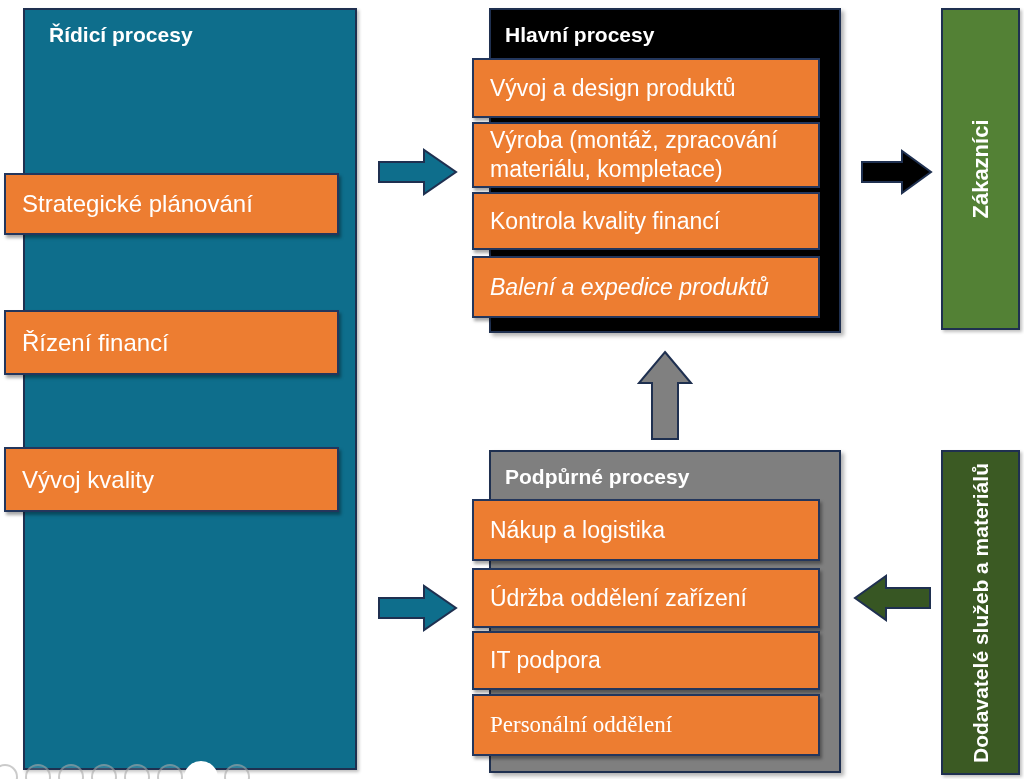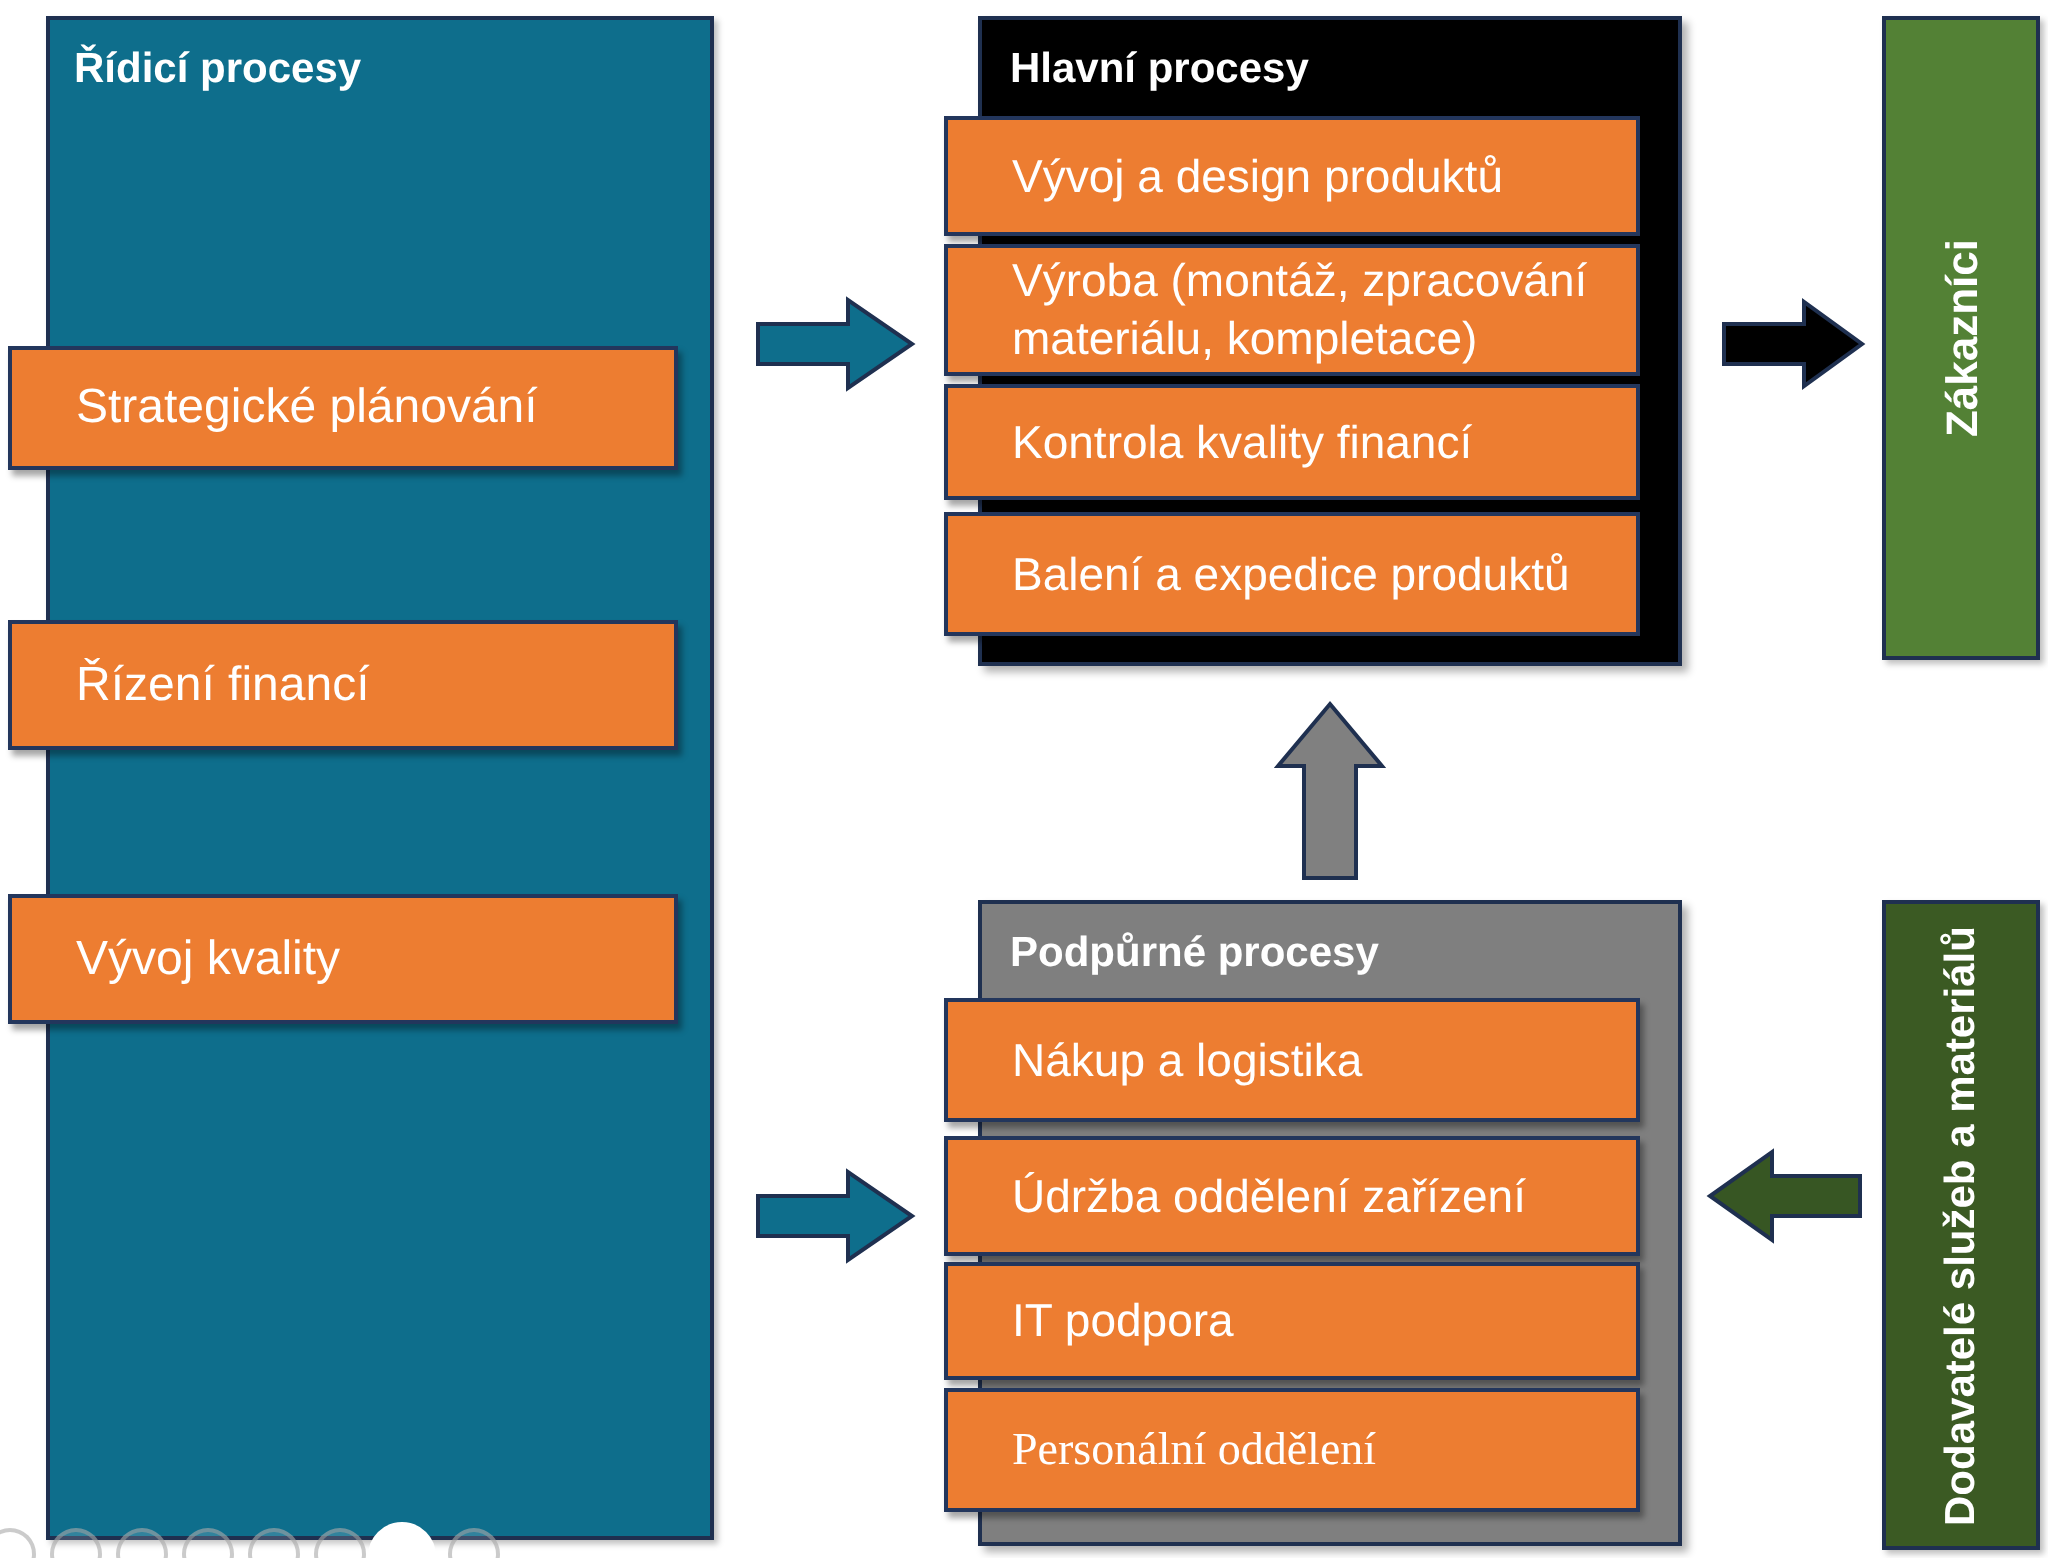--- a/index.html
+++ b/index.html
@@ -1,29 +1,29 @@
 <!DOCTYPE html>
 <html><head>
 <meta charset="utf-8">
 <style>
   html,body{margin:0;padding:0;background:#fff;}
   #page{
     position:relative;width:1024px;height:779px;overflow:hidden;background:#ffffff;
     font-family:"Liberation Sans",sans-serif;color:#ffffff;
   }
   .panel{position:absolute;border:2px solid #1f3050;box-sizing:border-box;}
-  .panel-title{font-weight:bold;font-size:21px;padding:13px 0 0 12px;color:#ffffff;}
+  .panel-title{font-weight:bold;font-size:21px;padding:13px 0 0 24px;color:#ffffff;}
   .teal{background:#0e6e8c;box-shadow:2px 2px 3px rgba(0,0,0,0.25);}
   .black{background:#000000;box-shadow:3px 3px 4px rgba(0,0,0,0.3);}
   .gray{background:#7f7f7f;box-shadow:3px 3px 4px rgba(0,0,0,0.3);}
   .green{background:#538135;box-shadow:2px 2px 3px rgba(0,0,0,0.25);}
   .darkgreen{background:#3b5a23;box-shadow:2px 2px 3px rgba(0,0,0,0.25);}
   .obox{
     position:absolute;background:#ed7d31;border:2px solid #23365c;box-sizing:border-box;
-    display:flex;align-items:center;padding-left:32px;font-size:24px;color:#ffffff;
+    display:flex;align-items:center;padding-left:16px;font-size:24px;color:#ffffff;
     box-shadow:2px 3px 3px rgba(0,0,0,0.35);line-height:1.25;
   }
   .obox.small{font-size:23px;padding-right:8px;}
   .vwrap{position:absolute;inset:0;overflow:visible;}
   .vtext{
     position:absolute;top:50%;left:50%;
     transform:translate(-50%,-50%) rotate(-90deg);
     font-weight:bold;font-size:22px;text-align:center;line-height:1.15;color:#ffffff;
   }
   .arrow{position:absolute;}
@@ -57,21 +57,21 @@
   </div>
   <div class="obox small" style="left:472px;top:58px;width:348px;height:60px;">
     <span>Vývoj a design produktů</span>
   </div>
   <div class="obox small" style="left:472px;top:122px;width:348px;height:66px;">
     <span>Výroba (montáž, zpracování materiálu, kompletace)</span>
   </div>
   <div class="obox small" style="left:472px;top:192px;width:348px;height:58px;">
     <span>Kontrola kvality financí</span>
   </div>
-  <div class="obox small" style="left:472px;top:256px;width:348px;height:62px;">
+  <div class="obox small" style="left:472px;top:256px;width:348px;height:62px;font-style:italic;">
     <span>Balení a expedice produktů</span>
   </div>
 
   <div class="panel gray" style="left:489px;top:450px;width:352px;height:323px;">
     <div class="panel-title" style="padding-left:14px;">Podpůrné procesy</div>
   </div>
   <div class="obox small" style="left:472px;top:499px;width:348px;height:62px;">
     <span>Nákup a logistika</span>
   </div>
   <div class="obox small" style="left:472px;top:568px;width:348px;height:60px;">

